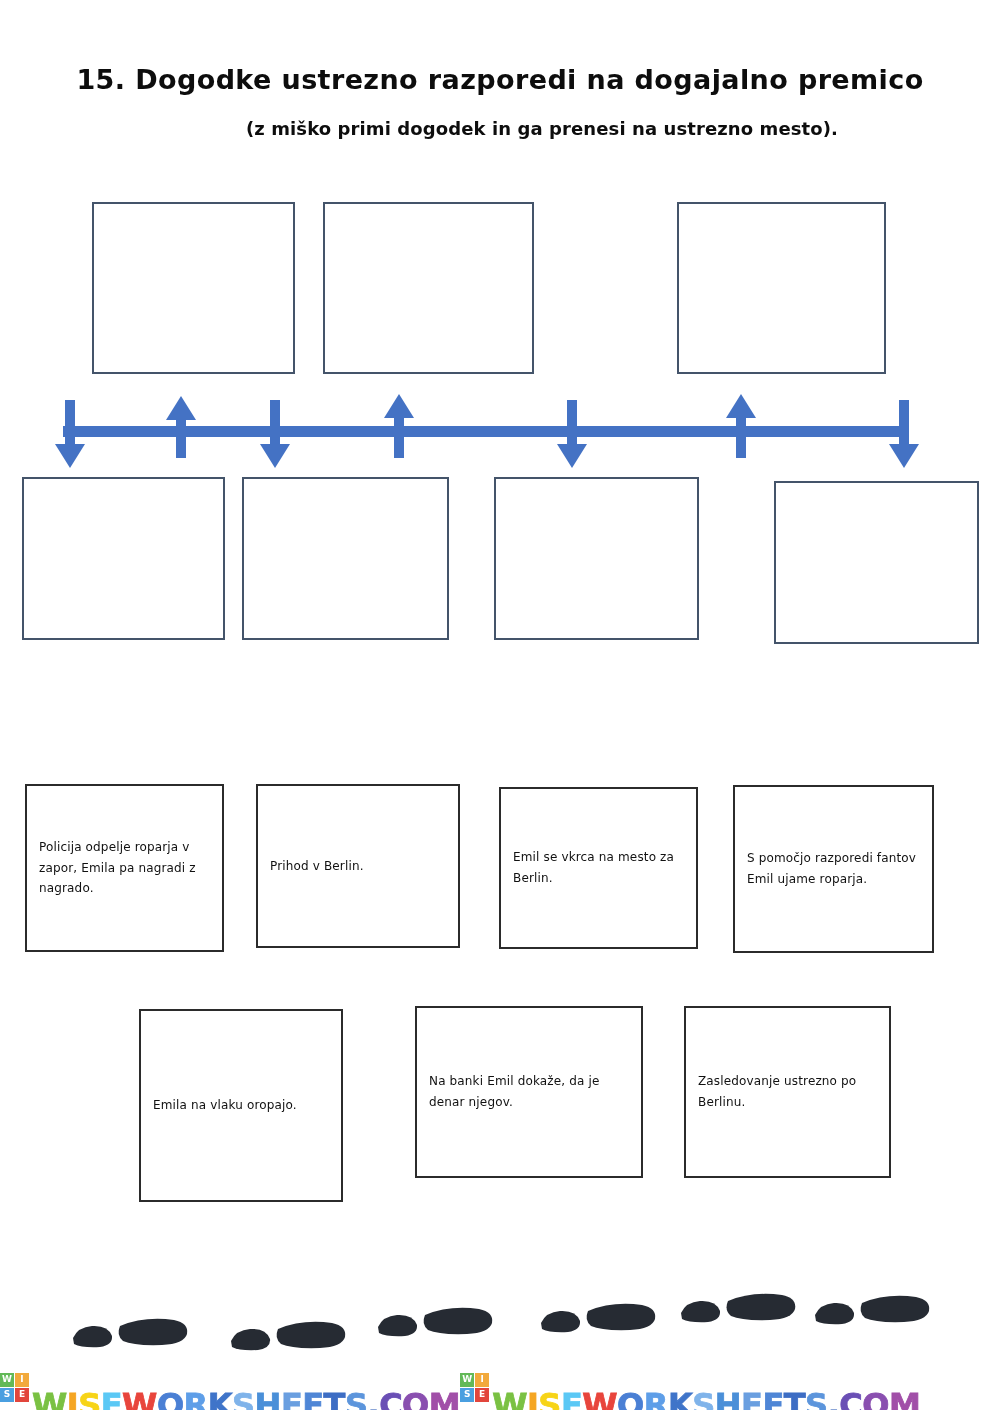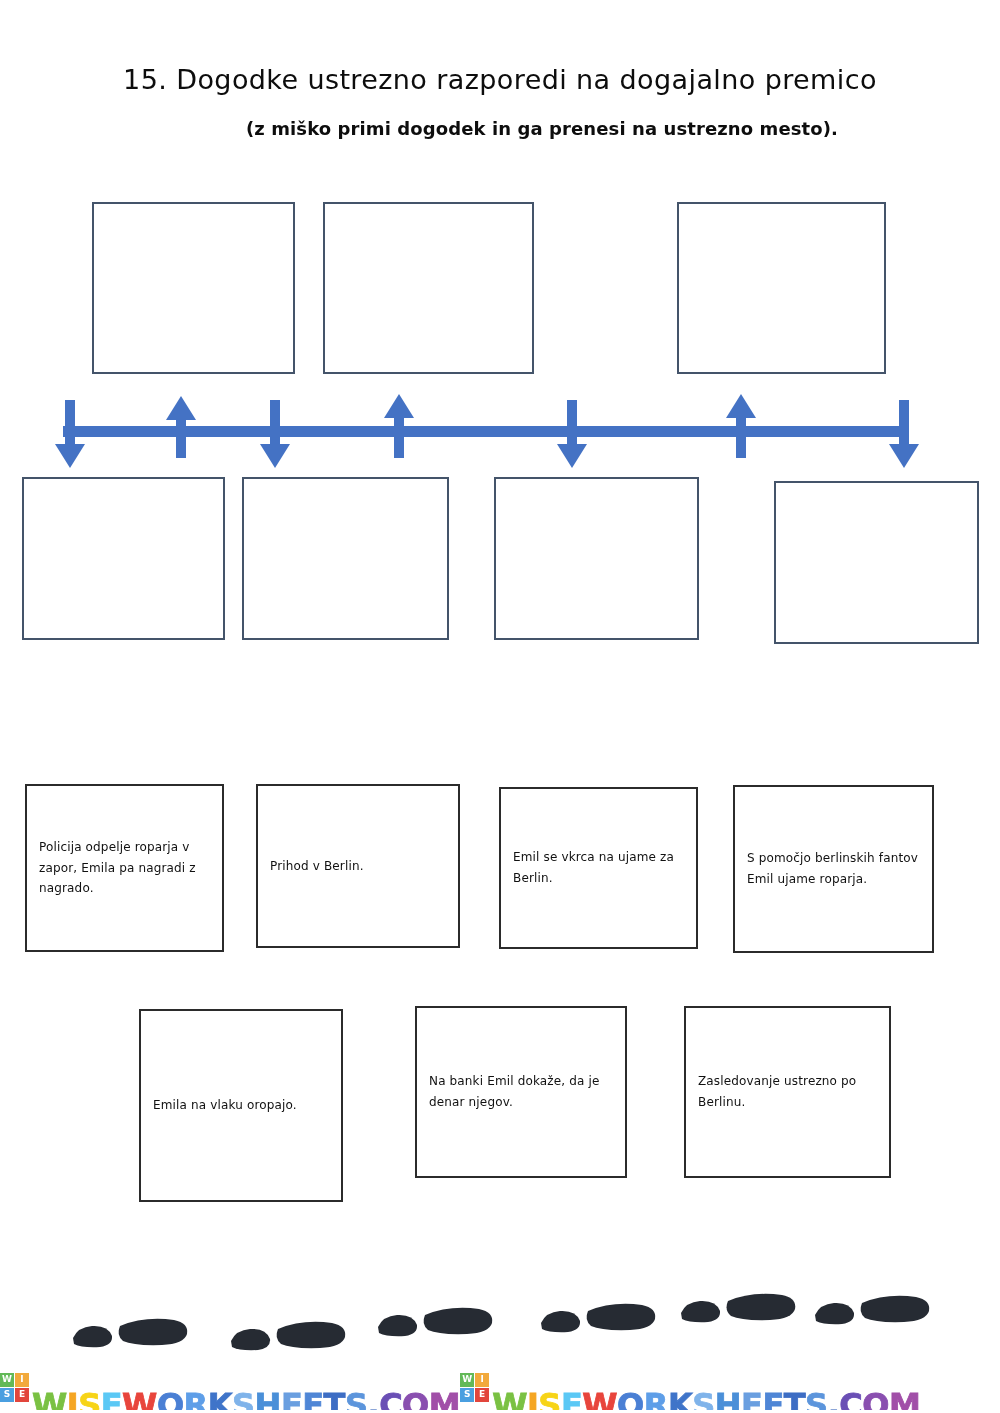--- a/index.html
+++ b/index.html
@@ -17,21 +17,21 @@
   }
 
   
   .title {
     position: absolute;
     left: 0;
     top: 64px;
     width: 1000px;
     text-align: center;
     font-family: "DejaVu Sans", sans-serif;
-    font-weight: normal;
+    font-weight: bold;
     font-size: 27px;
     letter-spacing: 0.4px;
     color: #0d0d0d;
     white-space: nowrap;
   }
   .subtitle {
     position: absolute;
     left: 0;
     top: 118px;
     width: 1000px;
@@ -216,32 +216,32 @@
 
 <div class="card" style="left:25px; top:784px; width:199px; height:168px;">
   <div class="card-text">Policija odpelje roparja v zapor, Emila pa nagradi z nagrado.</div>
 </div>
 
 <div class="card center" style="left:256px; top:784px; width:204px; height:164px;">
   <div class="card-text">Prihod v Berlin.</div>
 </div>
 
 <div class="card center" style="left:499px; top:787px; width:199px; height:162px;">
-  <div class="card-text">Emil se vkrca na ujame za Berlin.</div>
+  <div class="card-text">Emil se vkrca na mesto za Berlin.</div>
 </div>
 
 <div class="card" style="left:733px; top:785px; width:201px; height:168px;">
-  <div class="card-text">S pomočjo berlinskih fantov Emil ujame roparja.</div>
+  <div class="card-text">S pomočjo razporedi fantov Emil ujame roparja.</div>
 </div>
 
 <div class="card center" style="left:139px; top:1009px; width:204px; height:193px;">
   <div class="card-text">Emila na vlaku oropajo.</div>
 </div>
 
-<div class="card" style="left:415px; top:1006px; width:212px; height:172px;">
+<div class="card" style="left:415px; top:1006px; width:228px; height:172px;">
   <div class="card-text">Na banki Emil dokaže, da je denar njegov.</div>
 </div>
 
 <div class="card" style="left:684px; top:1006px; width:207px; height:172px;">
   <div class="card-text">Zasledovanje ustrezno po Berlinu.</div>
 </div>
 
 <div class="prints">
   <div class="footpair" style="left:70px; top:34px;">
     <svg width="120" height="44" viewBox="0 0 120 44">

